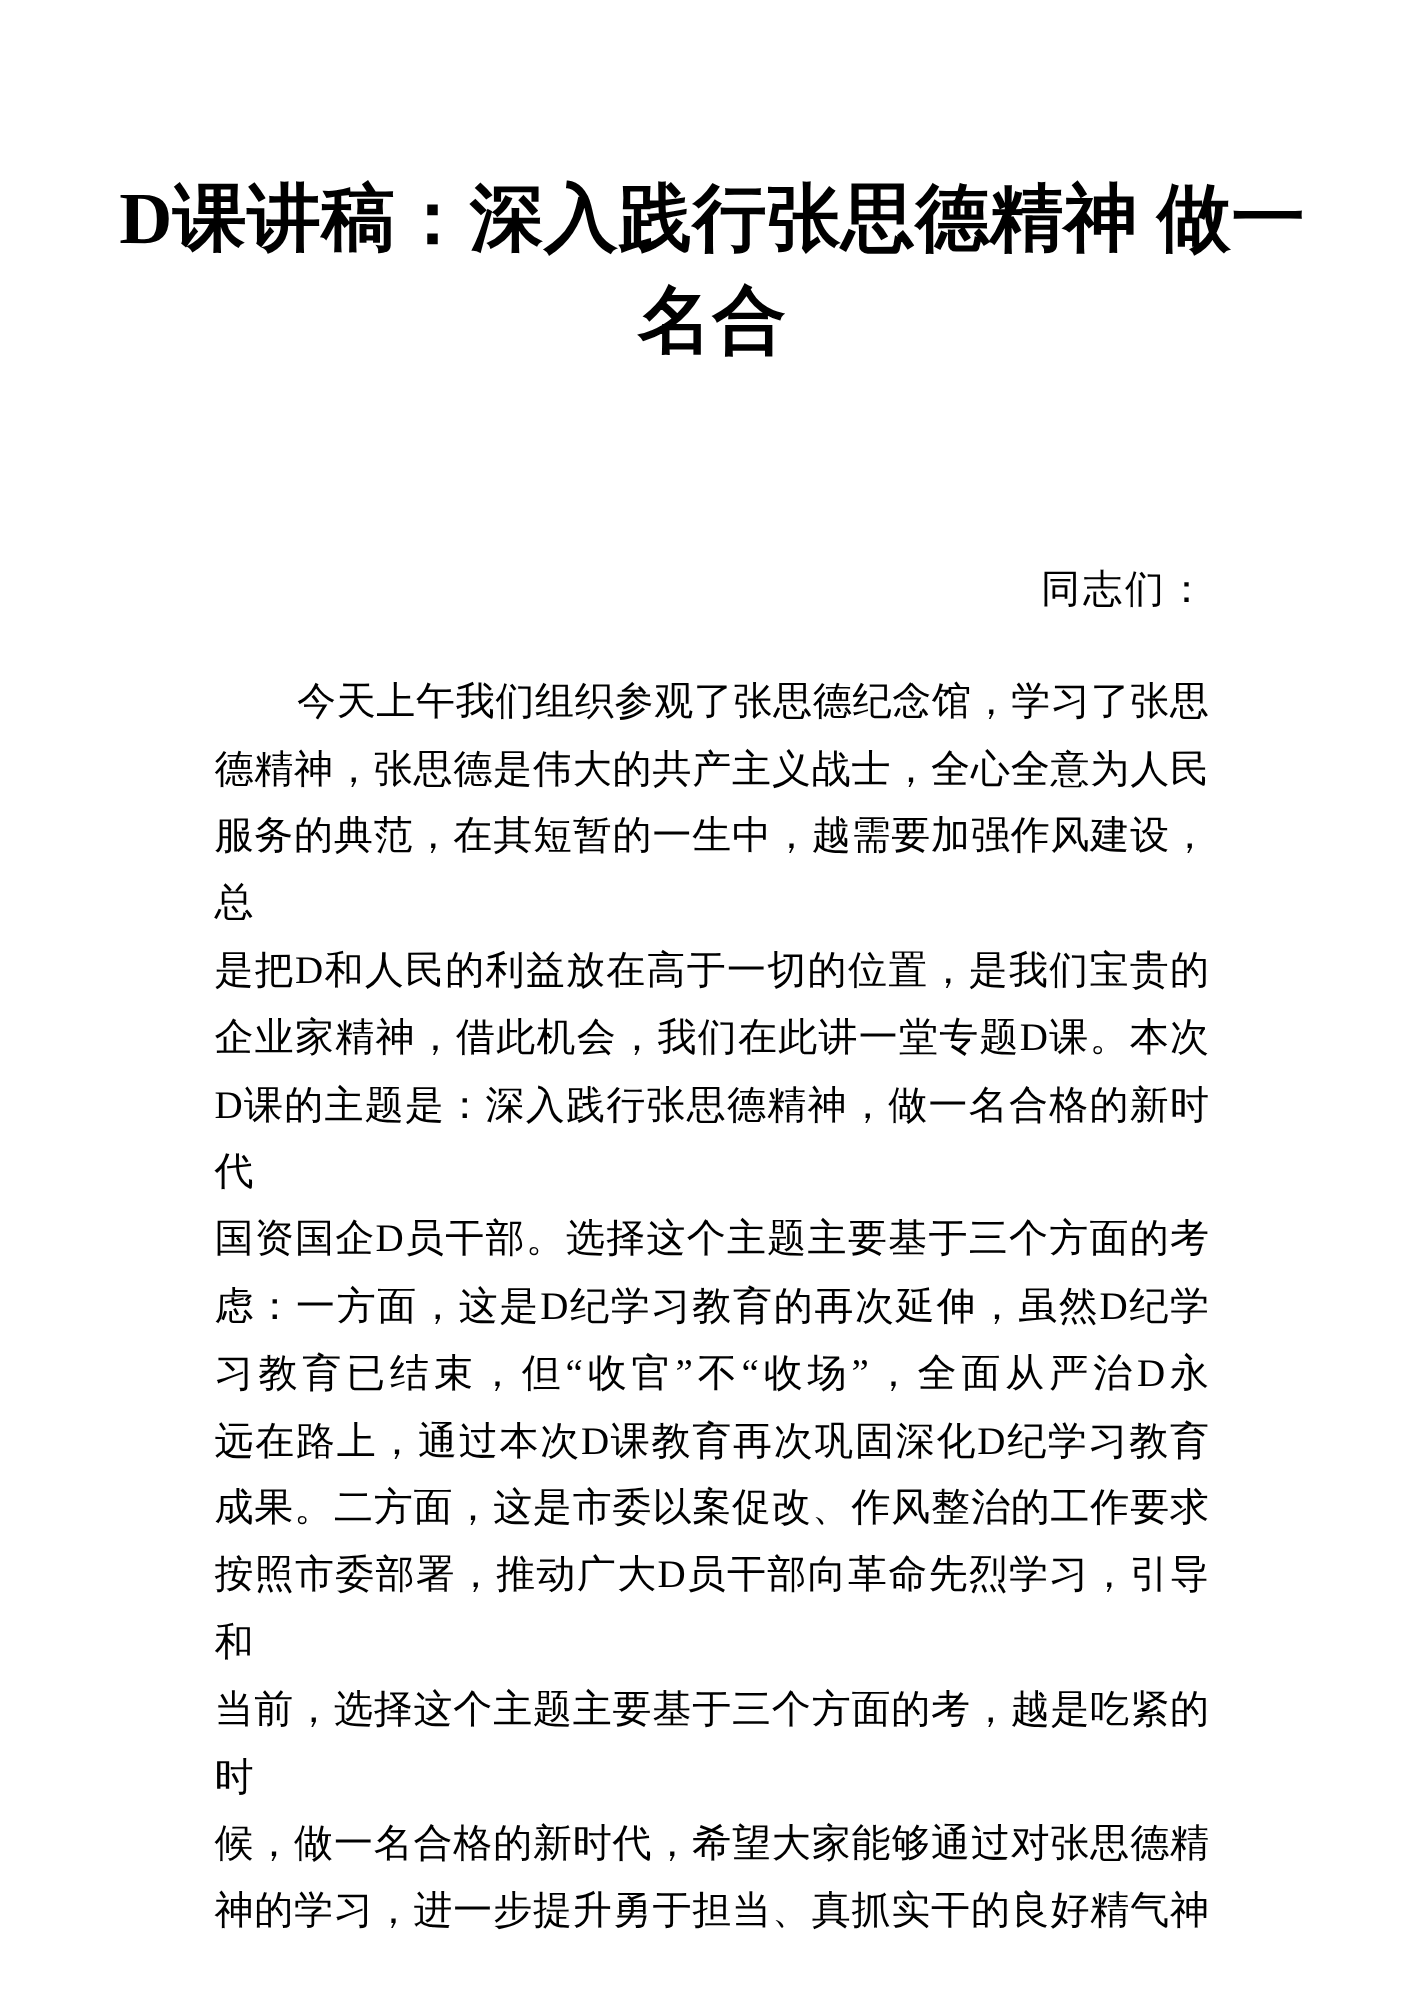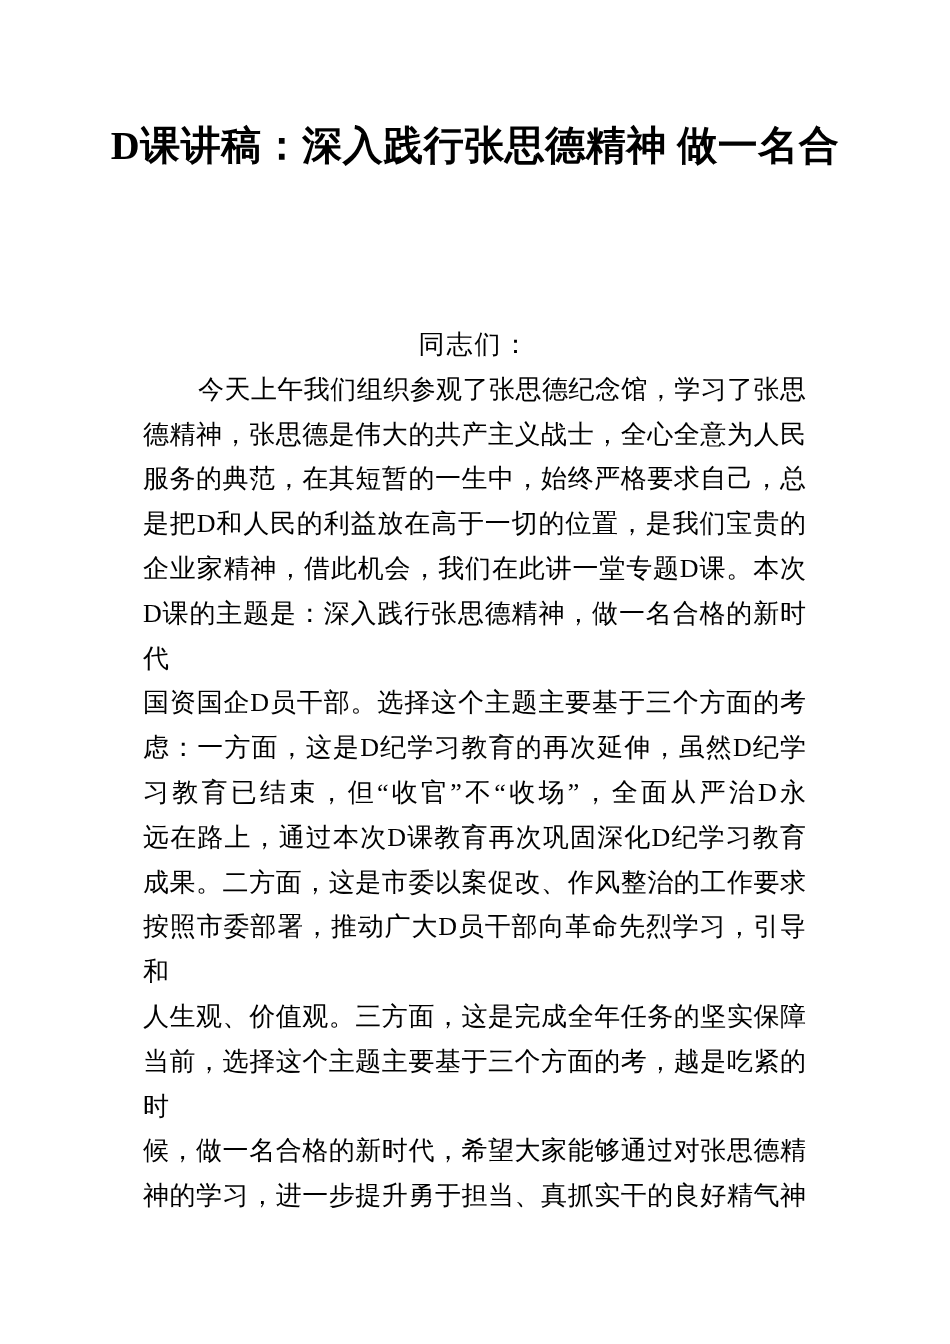--- a/index.html
+++ b/index.html
@@ -16,68 +16,69 @@
     font-family: "Liberation Serif", "DejaVu Serif", serif;
     overflow: hidden;
   }
   .title-block {
     position: absolute;
     top: 112px;
     left: 70px;
     right: 70px;
     text-align: center;
     font-weight: bold;
-    font-size: 40px;
+    font-size: 49px;
     line-height: 68px;
     letter-spacing: 0.5px;
   }
   .text-block {
     position: absolute;
     top: 323px;
     left: 143px;
     width: 663px;
     font-size: 26px;
     line-height: 44.8px;
   }
   .salutation {
-    text-align: center;
+    text-align: right;
     letter-spacing: 2px;
+    margin-top: 48px;
   }
   .paragraph .jline {
     text-align: justify;
     text-align-last: justify;
     -moz-text-align-last: justify;
     text-justify: inter-character;
   }
   .paragraph .jline:first-child {
     padding-left: 55px; 
+    margin-top: 30px;
   }
 </style>
 </head>
 <body>
 
 <div class="page">
   <div class="title-block">
     <div class="title-line">D课讲稿：深入践行张思德精神 做一名合</div>
   </div>
 
   <div class="text-block">
     <div class="salutation">同志们：</div>
     <div class="paragraph">
         <div class="jline">今天上午我们组织参观了张思德纪念馆，学习了张思</div>
         <div class="jline">德精神，张思德是伟大的共产主义战士，全心全意为人民</div>
-        <div class="jline">服务的典范，在其短暂的一生中，始终严格要求自己，总</div>
+        <div class="jline">服务的典范，在其短暂的一生中，越需要加强作风建设，总</div>
         <div class="jline">是把D和人民的利益放在高于一切的位置，是我们宝贵的</div>
         <div class="jline">企业家精神，借此机会，我们在此讲一堂专题D课。本次</div>
         <div class="jline">D课的主题是：深入践行张思德精神，做一名合格的新时代</div>
         <div class="jline">国资国企D员干部。选择这个主题主要基于三个方面的考</div>
         <div class="jline">虑：一方面，这是D纪学习教育的再次延伸，虽然D纪学</div>
         <div class="jline">习教育已结束，但“收官”不“收场”，全面从严治D永</div>
         <div class="jline">远在路上，通过本次D课教育再次巩固深化D纪学习教育</div>
         <div class="jline">成果。二方面，这是市委以案促改、作风整治的工作要求</div>
         <div class="jline">按照市委部署，推动广大D员干部向革命先烈学习，引导和</div>
-        <div class="jline">人生观、价值观。三方面，这是完成全年任务的坚实保障</div>
         <div class="jline">当前，选择这个主题主要基于三个方面的考，越是吃紧的时</div>
         <div class="jline">候，做一名合格的新时代，希望大家能够通过对张思德精</div>
         <div class="jline">神的学习，进一步提升勇于担当、真抓实干的良好精气神</div>
       </div>
   </div>
 </div>
 
 </body></html>

